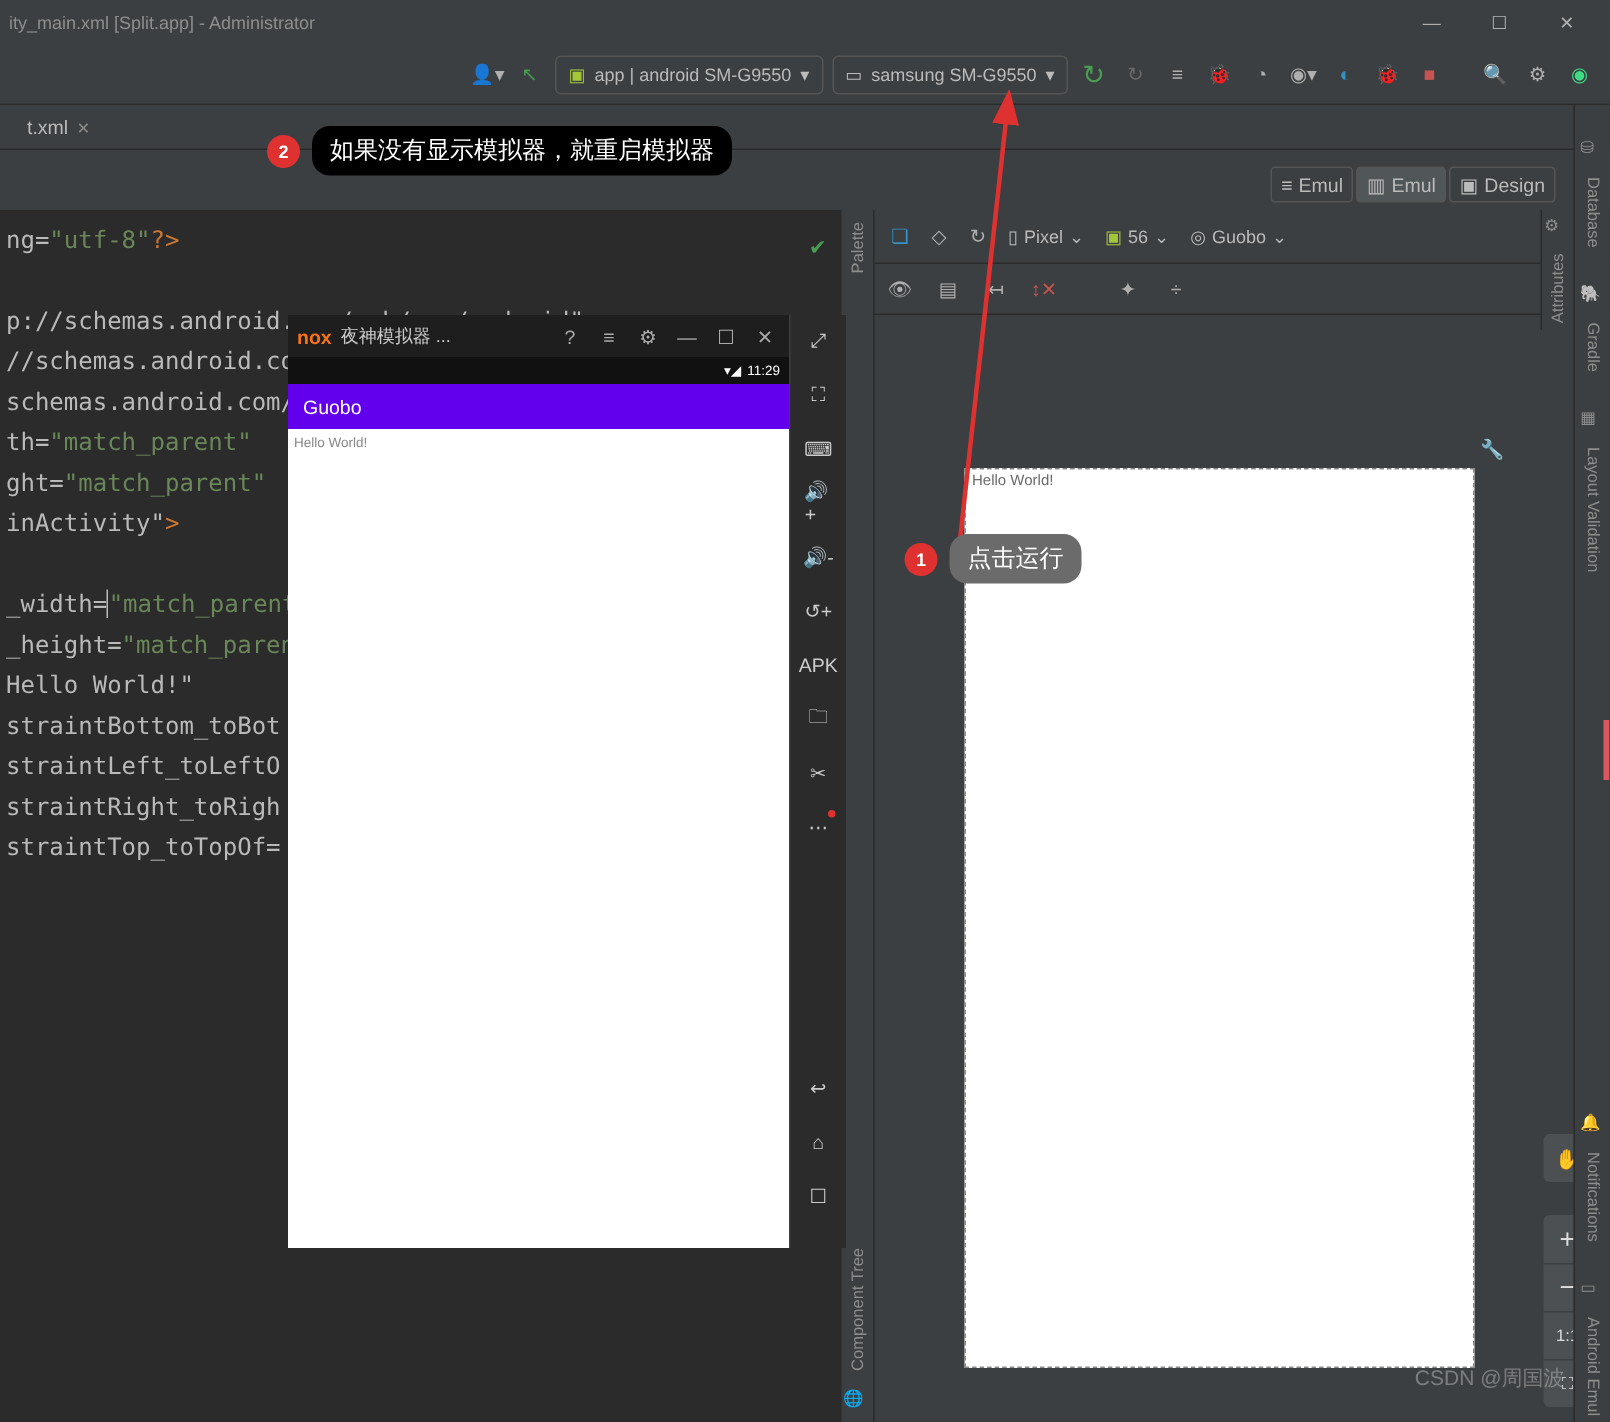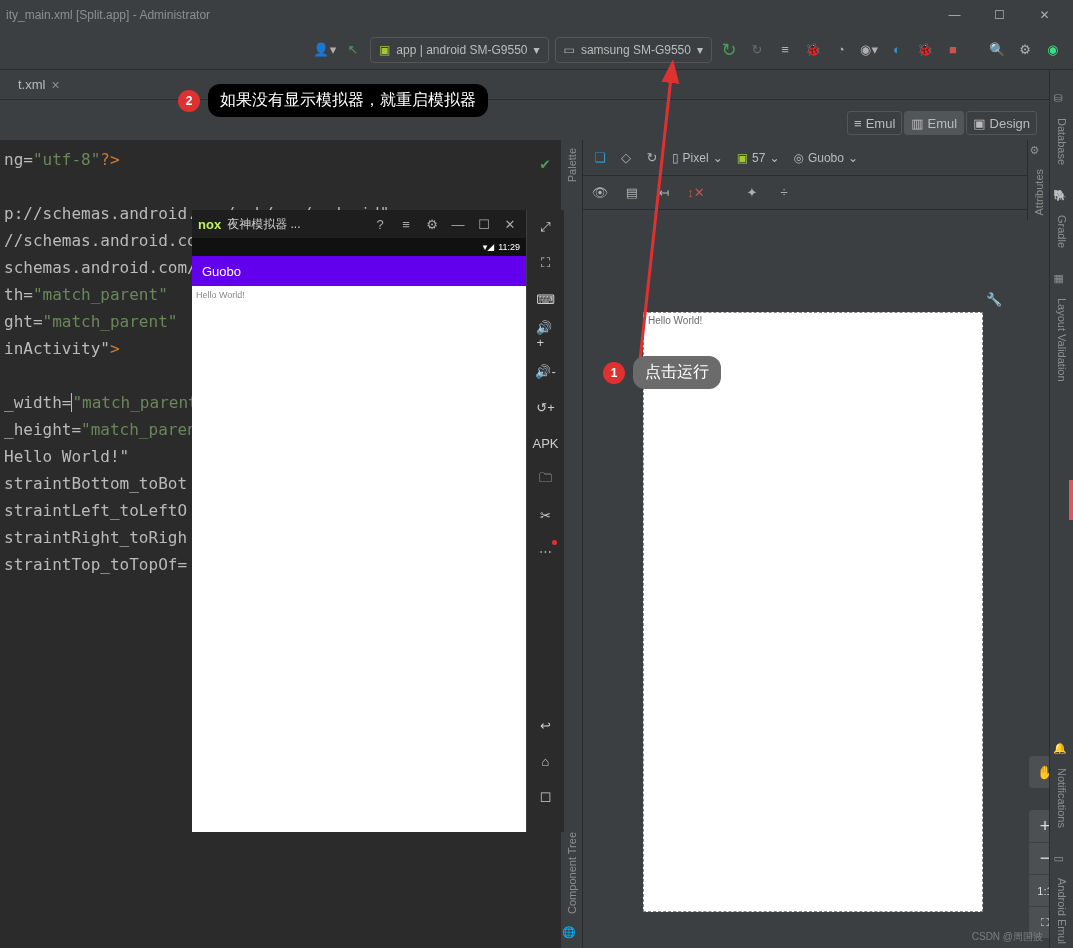--- a/index.html
+++ b/index.html
@@ -60,30 +60,30 @@
   .callout { position: absolute; display:flex; align-items:center; gap:8px; z-index: 50; }
   .redcircle { width: 22px; height: 22px; border-radius: 50%; background: #e03131; color: #fff; font-size: 12px; display:flex; align-items:center; justify-content:center; font-weight: bold; }
   .calltxt { background: #000; color: #fff; padding: 6px 12px; border-radius: 12px; font-size: 16px; }
   .calltxt.grey { background: #6b6b6b; }
   
   .arrow { position: absolute; z-index: 40; }
   
   .emulator { position: absolute; top: 210px; left: 192px; width: 372px; height: 622px; z-index: 30; background: #1e1e1e; display: flex; }
   .emu-main { width: 334px; display: flex; flex-direction: column; }
   .emu-title { height: 28px; background: #1e1e1e; color: #ccc; font-size: 12px; display: flex; align-items: center; padding: 0 6px; gap: 6px; }
-  .emu-title .nx { color: #bef264; font-weight: bold; font-size: 13px; }
+  .emu-title .nx { color: #f97316; font-weight: bold; font-size: 13px; }
   .emu-title .tt { flex: 1; }
   .emu-title .ti { width: 20px; color: #aaa; text-align: center; font-size: 13px; }
   .statusbar { height: 18px; background: #111; color: #fff; font-size: 9px; display:flex; justify-content:flex-end; align-items:center; padding: 0 6px; gap:4px;}
   .appbar { height: 30px; background: #6200ee; color: #fff; padding: 0 10px; display:flex; align-items:center; font-size: 13px; }
   .appbody { flex: 1; background: #fff; font-size: 9px; color: #888; padding: 4px; }
   .emu-side { width: 38px; background: #2b2b2b; display: flex; flex-direction: column; align-items: center; gap: 18px; padding-top: 8px; color: #ccc; font-size: 13px; border-left:1px solid #3c3f41;}
   .emu-side .si { width: 18px; height: 18px; display:flex; align-items:center; justify-content:center; }
   
-  .watermark { position: absolute; right: 30px; bottom: 4px; color: rgba(200,200,200,0.45); font-size: 10px; z-index: 60; }
+  .watermark { position: absolute; right: 30px; bottom: 20px; color: rgba(200,200,200,0.45); font-size: 14px; z-index: 60; }
 </style>
 </head>
 <body>
 
 <div class="titlebar">
   <span class="title">ity_main.xml [Split.app] - Administrator</span>
   <div class="winbtn">—</div>
   <div class="winbtn">☐</div>
   <div class="winbtn">✕</div>
 </div>
@@ -169,21 +169,21 @@
   </div>
 
   <div class="designer">
     <div class="dtool">
       <div class="tb-icon" style="color:#3592c4;">❏</div>
       <div class="tb-icon">◇</div>
       <div class="tb-icon">↻</div>
       <div class="drop">▯ <span>Pixel</span> <span>⌄</span></div>
       <div class="drop">
           <span style="color:#a4c639;">▣</span> 
-          <span>57</span> 
+          <span>56</span> 
           <span>⌄</span>
         </div>
       <div class="drop">◎ <span>Guobo</span> <span>⌄</span></div>
       <div style="flex:1;"></div>
       <div class="tb-icon">»</div>
       <div class="tb-icon" style="background:#808080;border-radius:50%;width:16px;height:16px;color:#3c3f41;">!</div>
     </div>
     <div class="dtool2">
       <div class="tb-icon">👁</div>
       <div class="tb-icon">▤</div>

